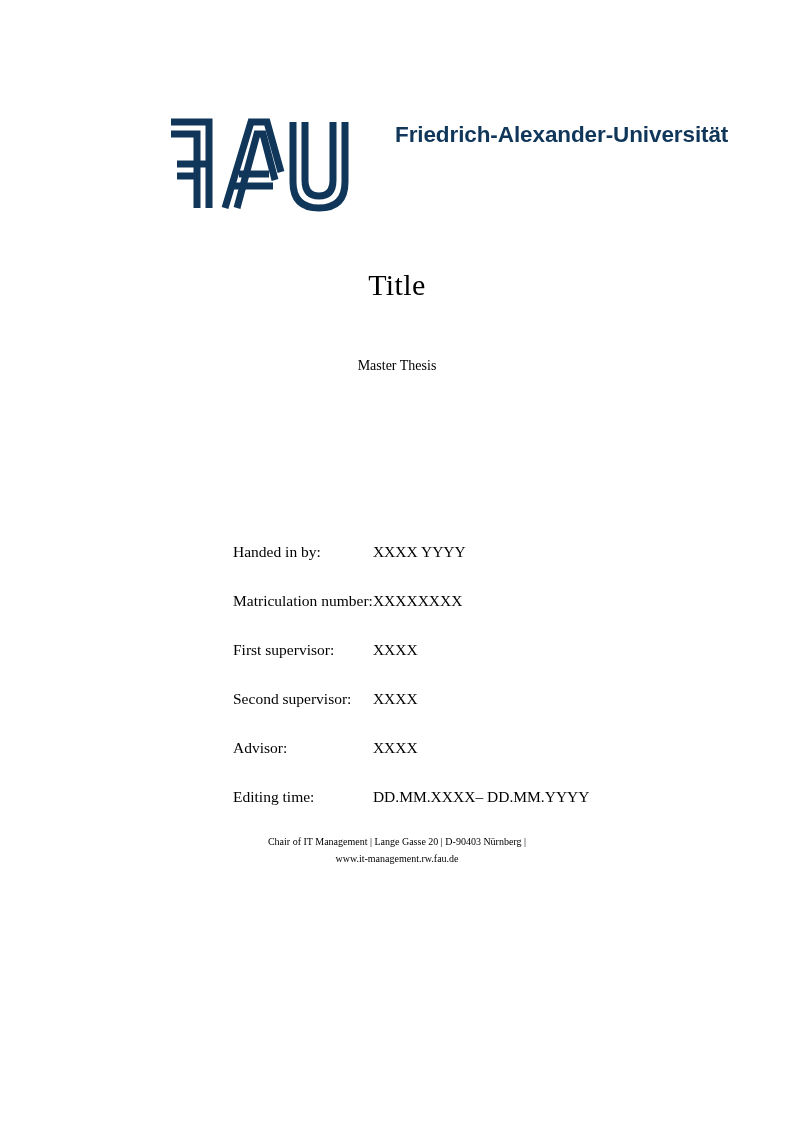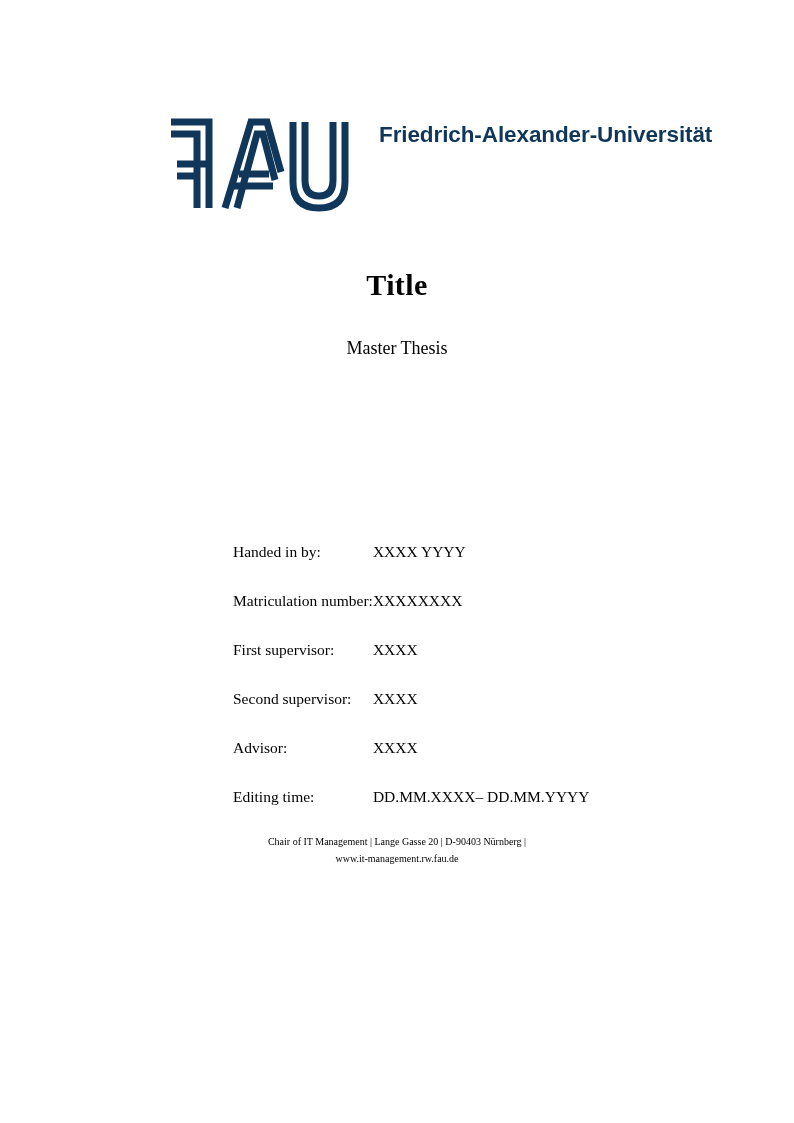--- a/index.html
+++ b/index.html
@@ -23,49 +23,49 @@
     top: 112px;
     display: flex;
     align-items: flex-start;
   }
   .logo-mark {
     width: 200px;
     height: 100px;
     flex: 0 0 auto;
   }
   .logo-wordmark {
-    margin-left: 16px;
+    margin-left: 32px;
     padding-top: 8px;
     font-family: "Liberation Sans", sans-serif;
     font-weight: bold;
     font-size: 22.5px;
     line-height: 1.32;
     color: #10365a;
     letter-spacing: -0.1px;
     white-space: nowrap;
   }
 
   
   .doc-title {
     position: absolute;
     left: 0;
     right: 0;
     top: 268px;
     text-align: center;
     font-size: 30px;
-    font-weight: bold;
+    font-weight: normal;
     letter-spacing: 0.4px;
   }
   .doc-subtitle {
     position: absolute;
     left: 0;
     right: 0;
-    top: 338px;
+    top: 358px;
     text-align: center;
-    font-size: 18px;
+    font-size: 14px;
   }
 
   
   .meta-table {
     position: absolute;
     left: 233px;
     top: 543px;
     border-collapse: collapse;
     font-size: 15.5px;
   }

